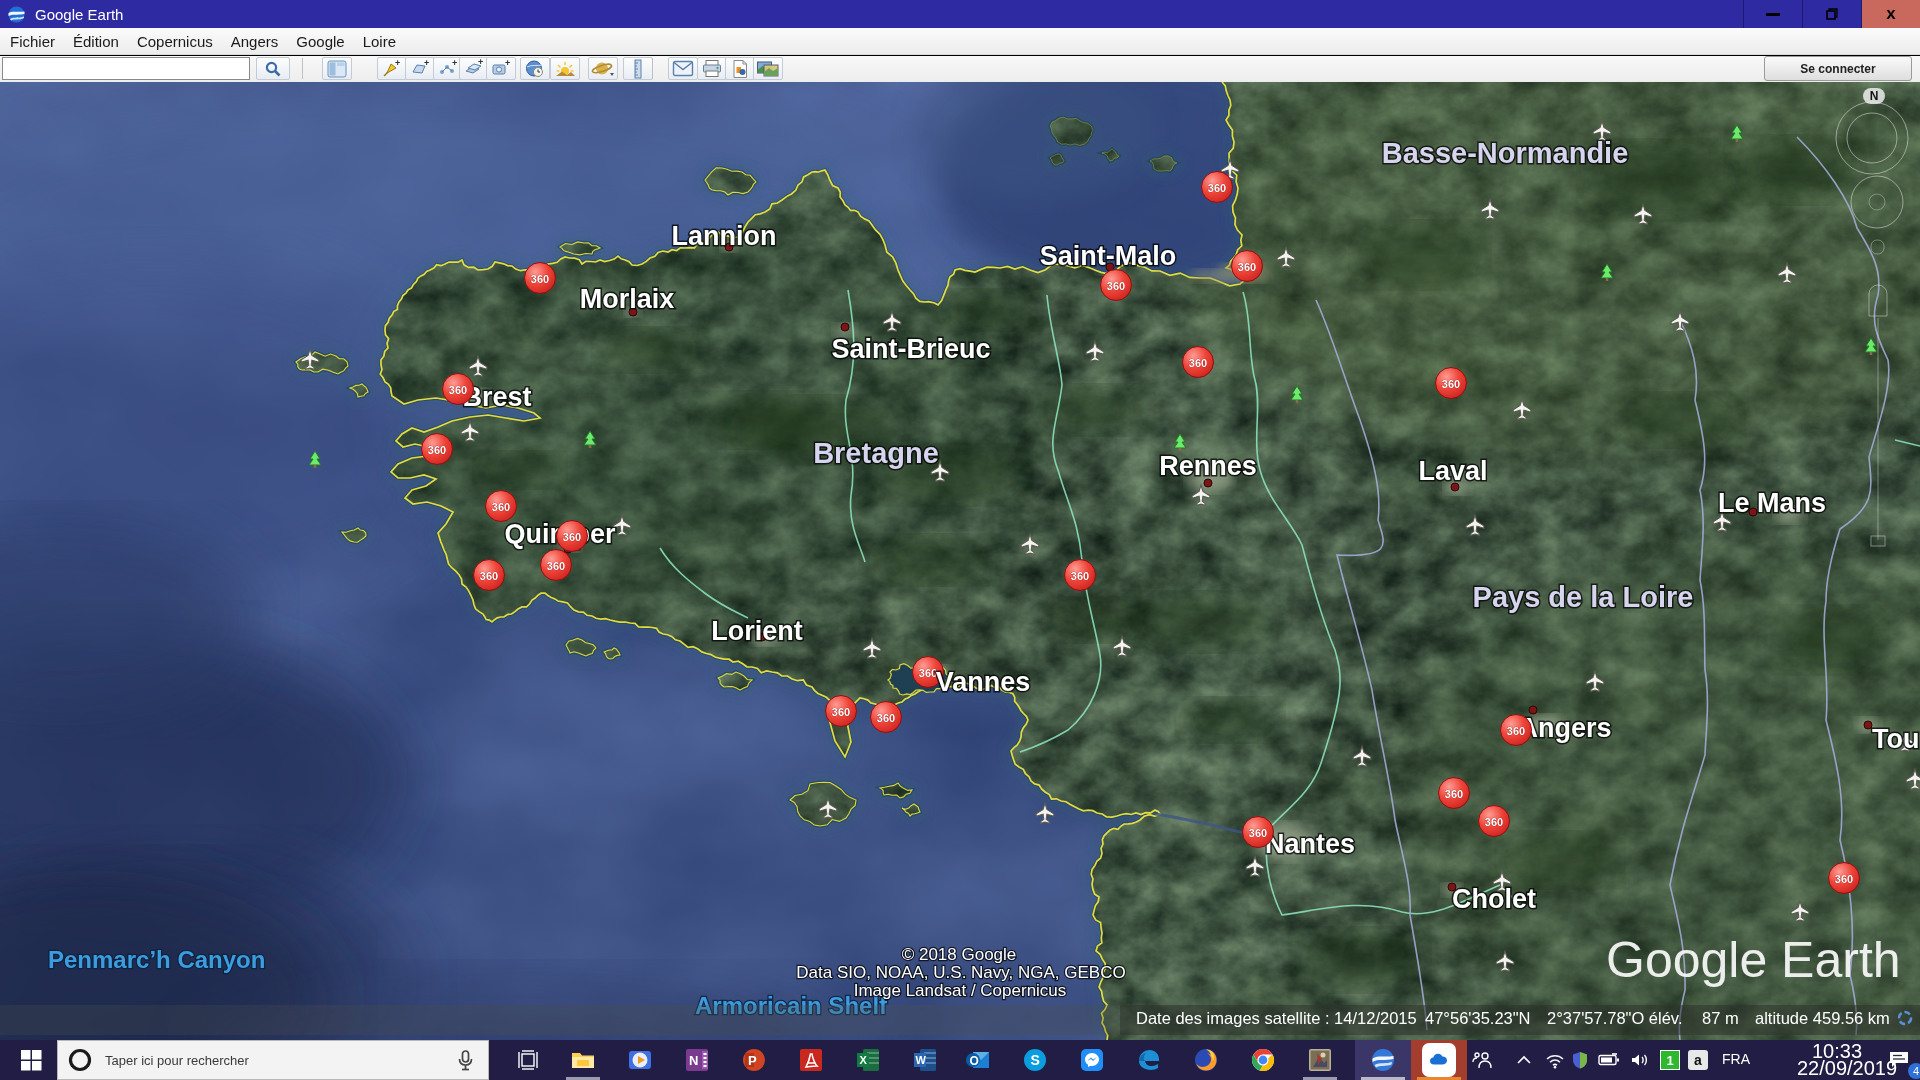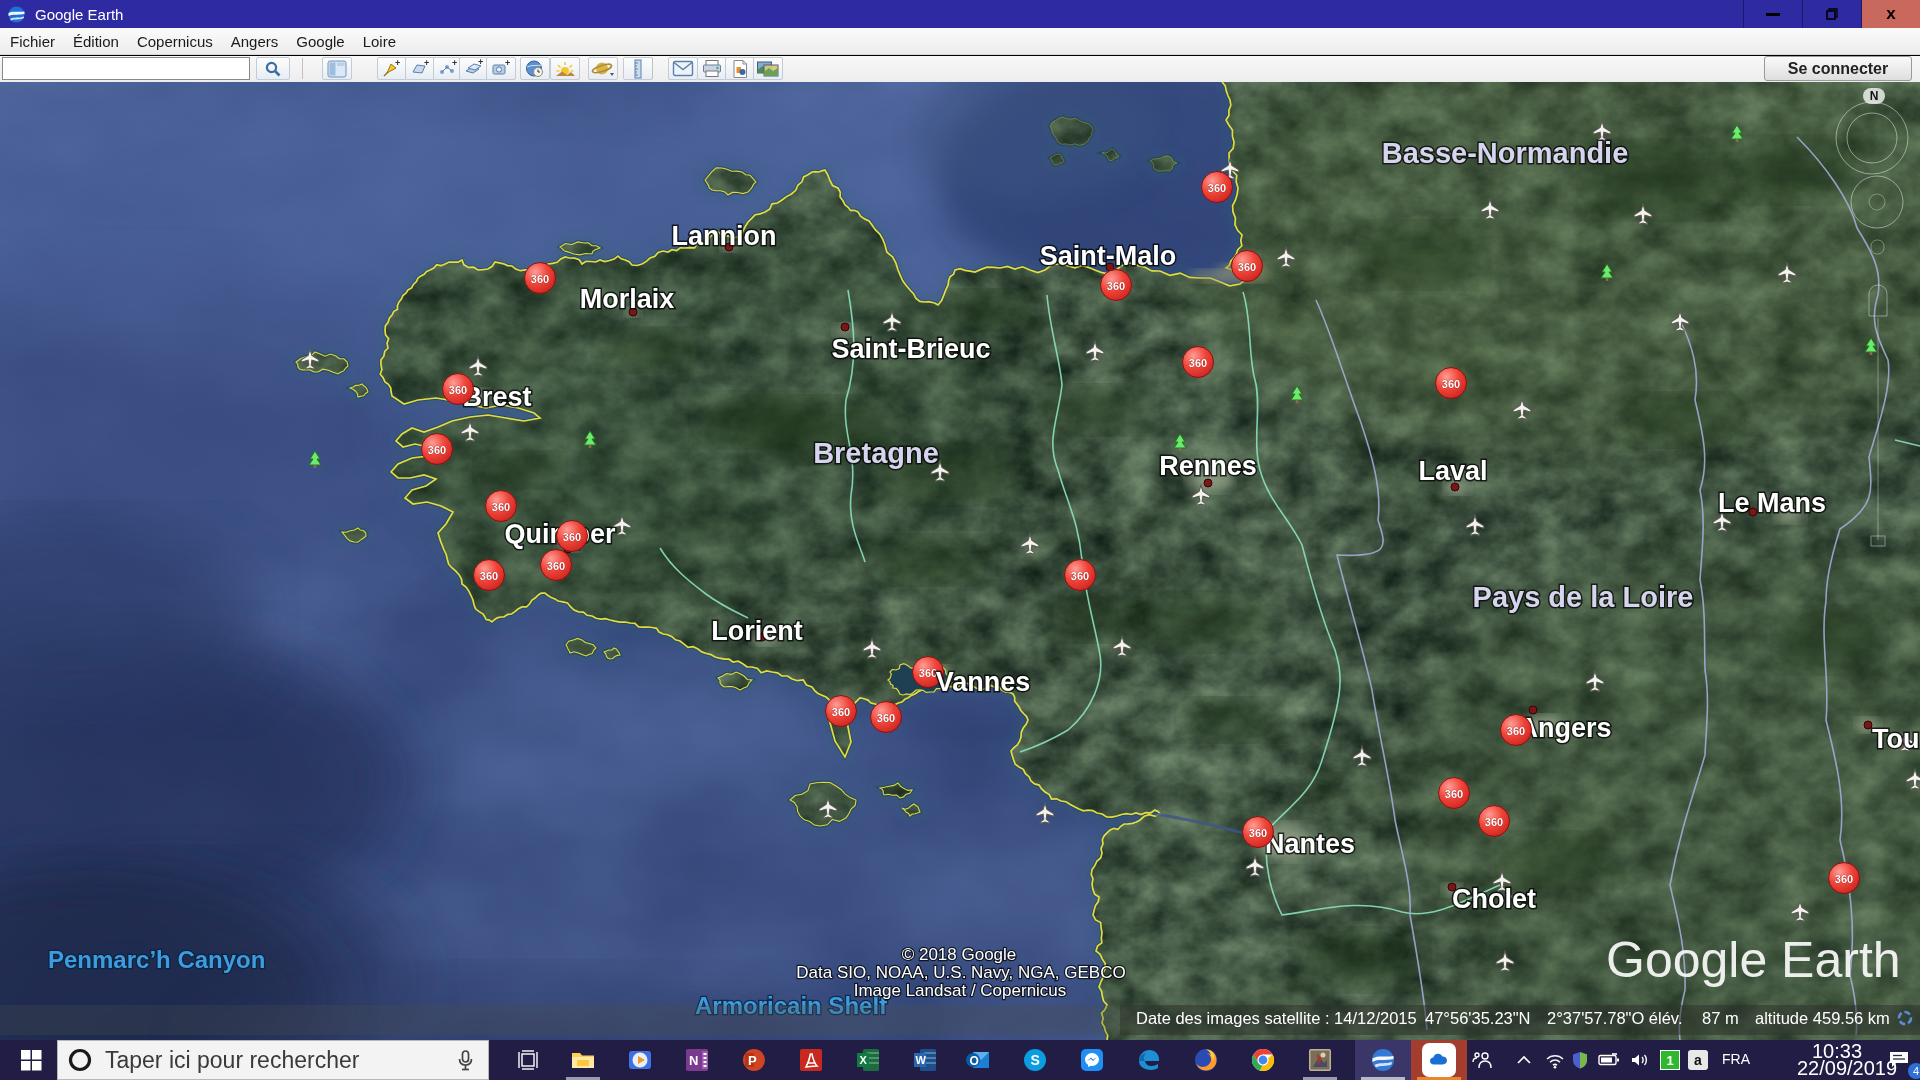--- a/index.html
+++ b/index.html
@@ -10,27 +10,27 @@
 .wb{width:59px;height:28px;display:flex;align-items:center;justify-content:center;color:#000;font-size:17px;font-weight:bold;border-left:1px solid #1d1a6e}
 .wb.close{background:#c9685c;font-size:17px}
 .menubar{position:absolute;left:0;top:28px;width:1920px;height:27px;background:linear-gradient(#fbfbfb,#ececec);border-bottom:1px solid #d8d8d8;display:flex;align-items:center;font-size:15px;color:#1a1a1a}
 .menubar span{margin-left:18px}
 .menubar span:first-child{margin-left:10px}
 .toolbar{position:absolute;left:0;top:56px;width:1920px;height:26px;background:linear-gradient(#f8f8f8,#ededed)}
 .search{position:absolute;left:2px;top:1px;width:248px;height:23px;border:1px solid #8a8a8a;background:#fff;outline:none}
 .tbtn{position:absolute;top:1px;width:30px;height:23px;display:flex;align-items:center;justify-content:center;border:1px solid #c2cbd6;border-radius:2px;background:linear-gradient(#fdfdfd,#e8edf3)}
 .sbtn{left:256px;width:34px}
 .sep{position:absolute;left:302px;top:2px;width:1px;height:21px;background:#c0c0c0}
-.connect{position:absolute;right:8px;top:0px;width:148px;height:25px;border:1px solid #9a9a9a;border-radius:3px;background:linear-gradient(#fafafa,#dedede);font-weight:bold;font-size:16px;color:#222;display:flex;align-items:center;justify-content:center}
+.connect{position:absolute;right:8px;top:0px;width:148px;height:25px;border:1px solid #9a9a9a;border-radius:3px;background:linear-gradient(#fafafa,#dedede);font-weight:bold;font-size:12px;color:#222;display:flex;align-items:center;justify-content:center}
 .map{position:absolute;left:0;top:82px}
 .taskbar{position:absolute;left:0;top:1040px;width:1920px;height:40px;background:#211d44}
 .ticon{position:absolute;top:0;width:46px;height:40px;display:flex;align-items:center;justify-content:center}
 .ul{position:absolute;bottom:0;left:6px;right:6px;height:3px}
 .sbox{position:absolute;left:57px;top:0;width:432px;height:40px;background:#f3f3f3;border:1px solid #b8b8b8;display:flex;align-items:center}
-.sbox span{font-size:23px;color:#3a3a3a;margin-left:12px}
+.sbox span{font-size:13px;color:#3a3a3a;margin-left:12px}
 .tray{position:absolute;left:0;top:0;width:1920px;height:40px}
 .tray>svg,.tray>div,.tray>span{position:absolute}
 .g1{width:20px;height:20px;background:#2db82d;border:1.5px solid #fff;color:#fff;font-weight:bold;font-size:13px;display:flex;align-items:center;justify-content:center}
 .ga{width:20px;height:20px;background:#e8e8e8;border-radius:3px;color:#111;font-weight:bold;font-size:14px;display:flex;align-items:center;justify-content:center}
 .fra{color:#fff;font-size:14px}
 .clock{color:#fff;font-size:20px;text-align:center;line-height:17px;width:80px}
 .notif{width:30px}
 .badge{position:absolute;right:-6px;bottom:-6px;width:16px;height:16px;border-radius:8px;background:#2f6fd8;color:#fff;font-size:11px;display:flex;align-items:center;justify-content:center}
 </style></head>
 <body>

